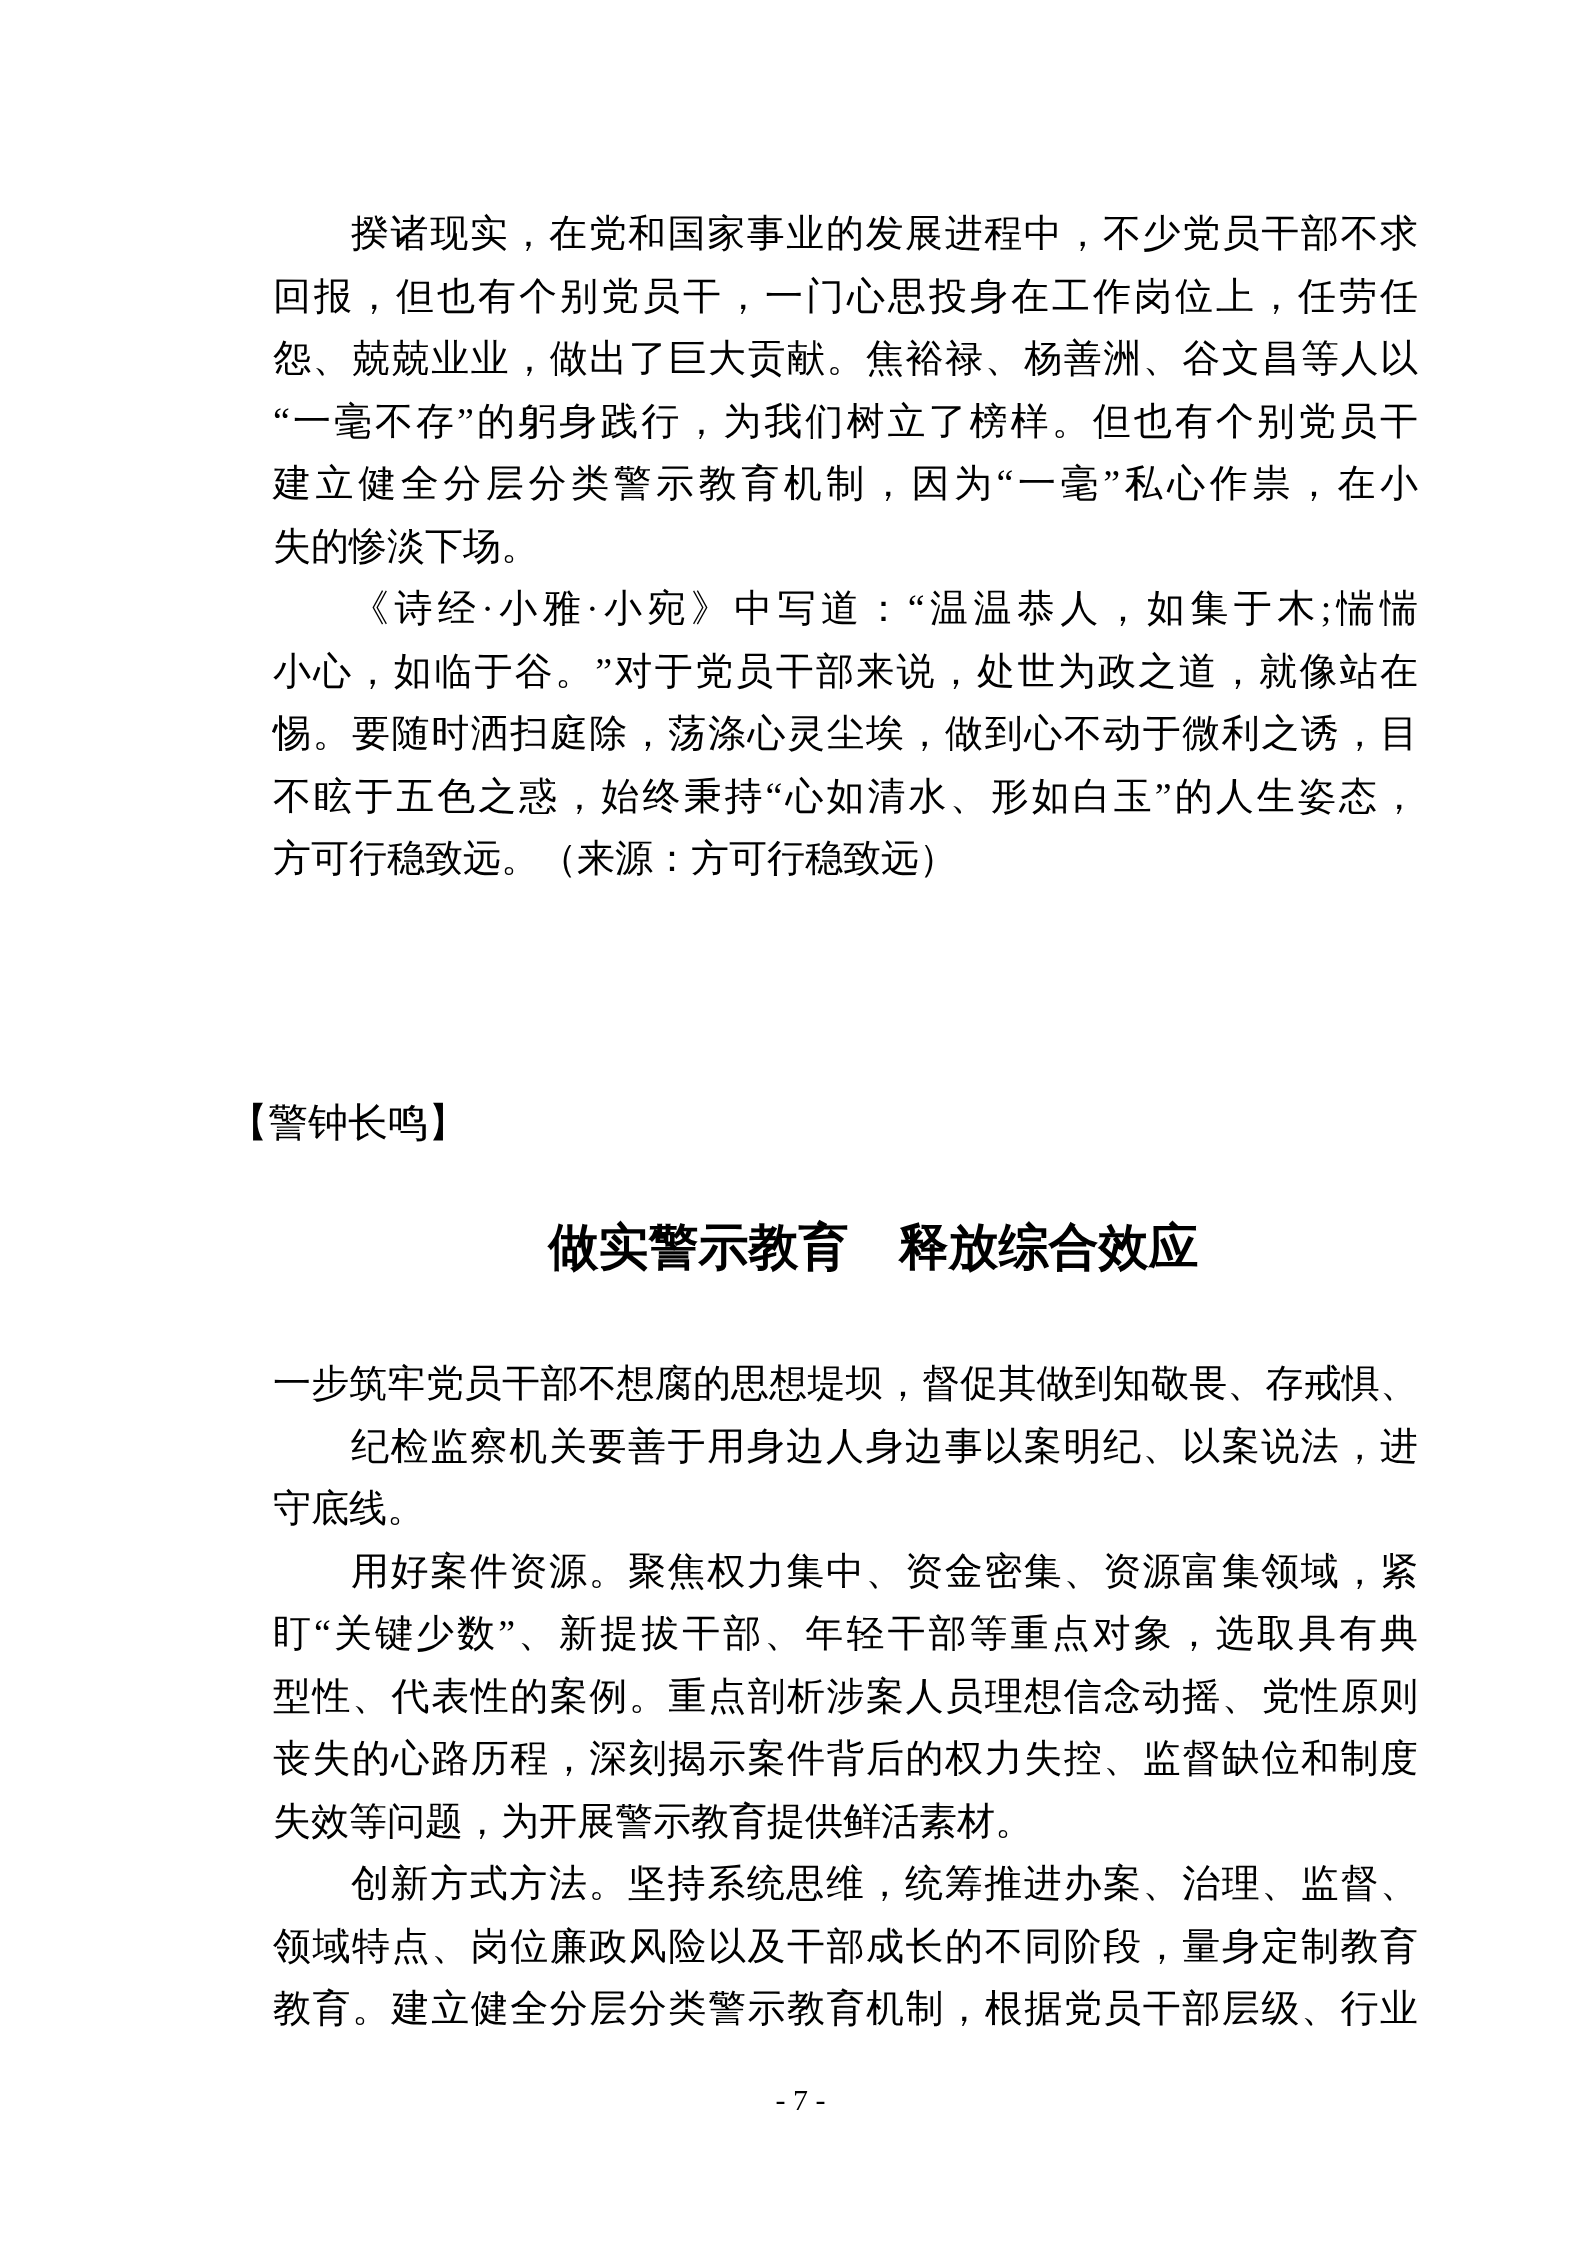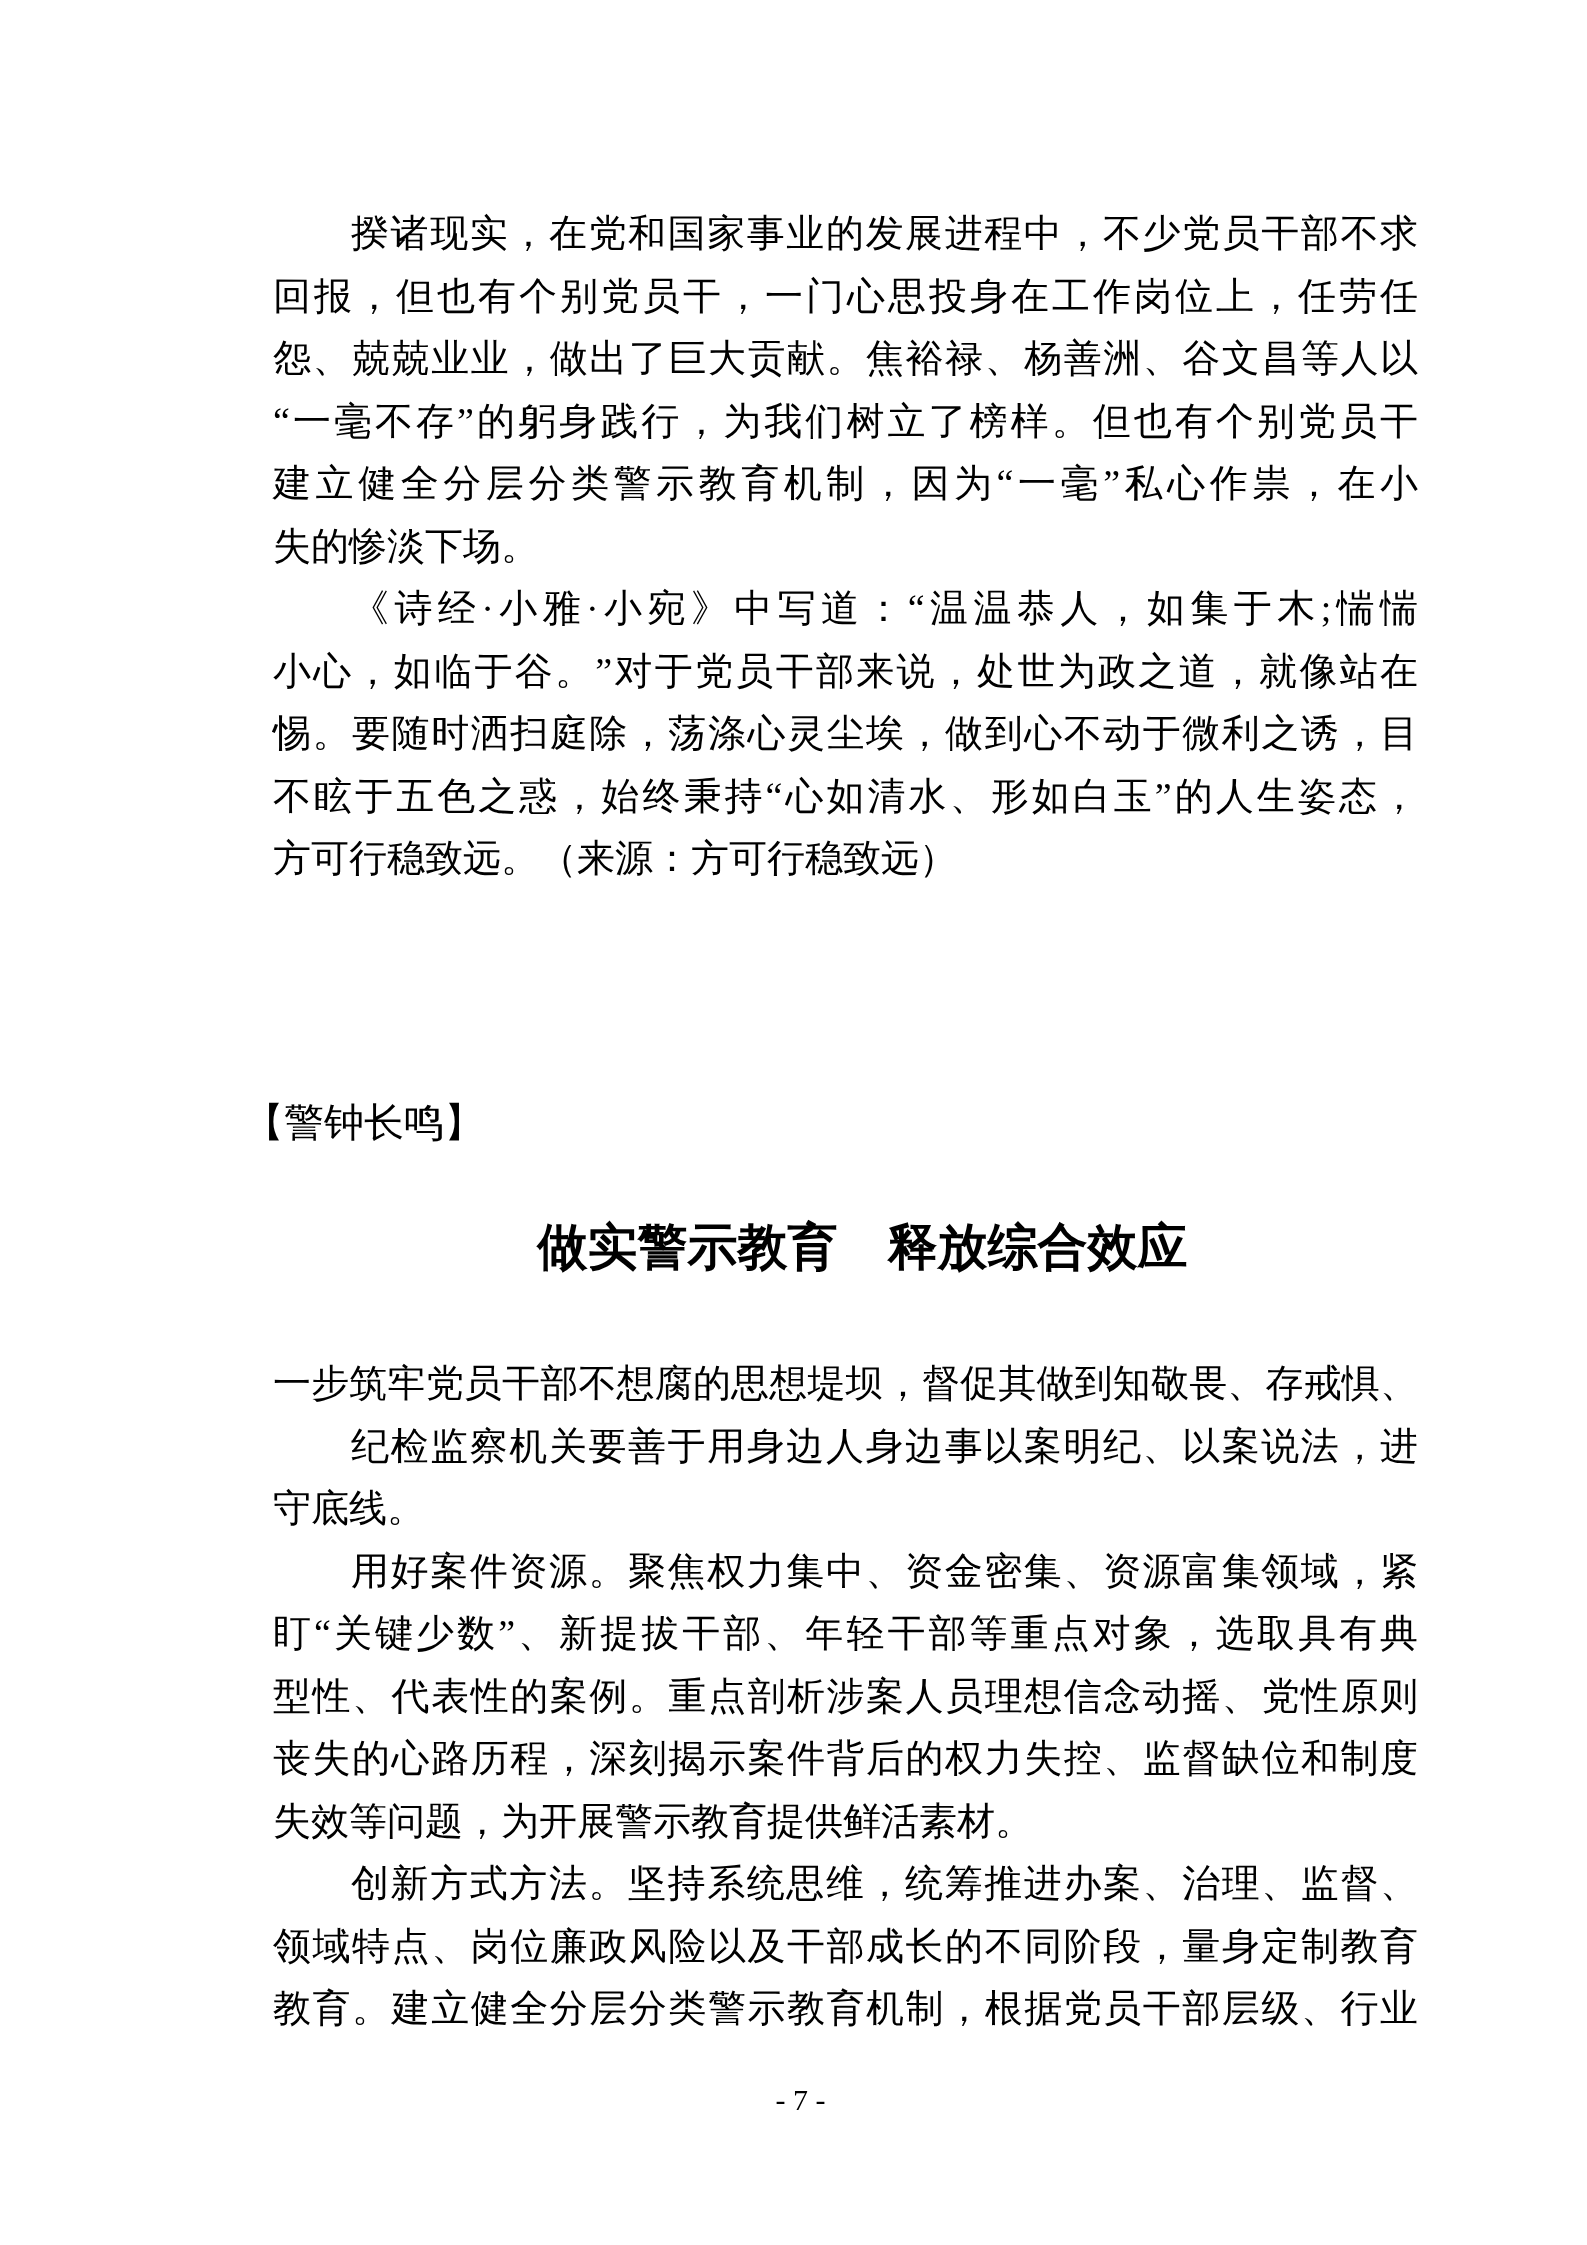--- a/index.html
+++ b/index.html
@@ -30,31 +30,31 @@
     line-height: 62.5px;
     text-align: justify;
     text-align-last: justify;
     text-justify: inter-character;
     white-space: normal;
   }
   .line.indent { text-indent: 78px; }
   .line.para-end { text-align-last: left; }
   .section-header {
     position: absolute;
-    left: 244px;
+    left: 228px;
     top: 1092px;
     width: 1145px;
     height: 62px;
     line-height: 62px;
     font-size: 40px;
     text-align: left;
   }
   .doc-title {
     position: absolute;
-    left: 228px;
+    left: 239px;
     top: 1210px;
     width: 1145px;
     height: 74px;
     line-height: 74px;
     font-size: 50px;
     font-weight: bold;
     text-align: center;
     text-indent: 124px;
   }
   .page-number {

